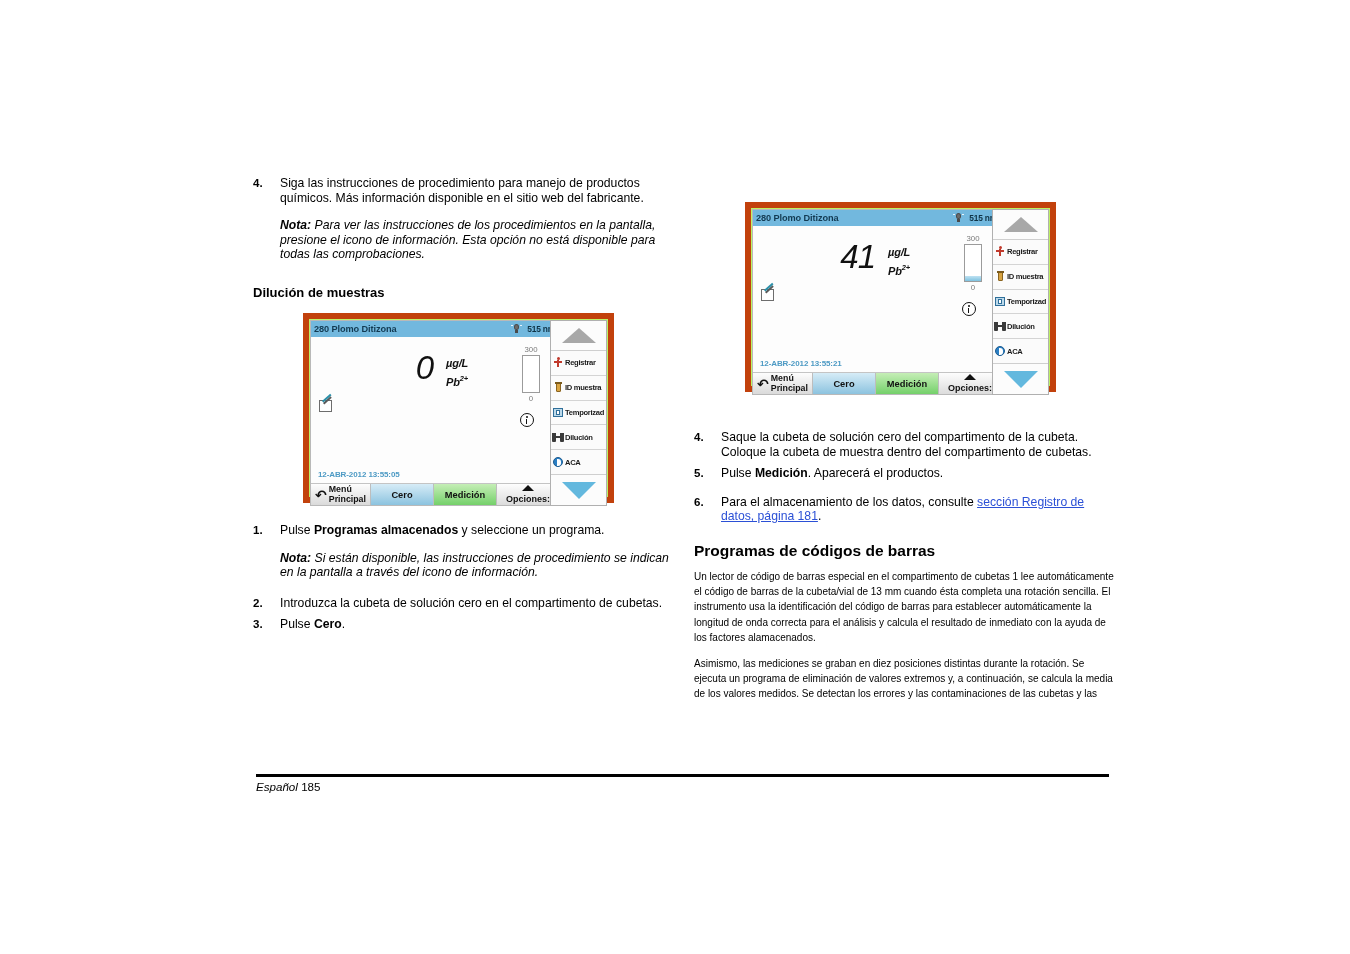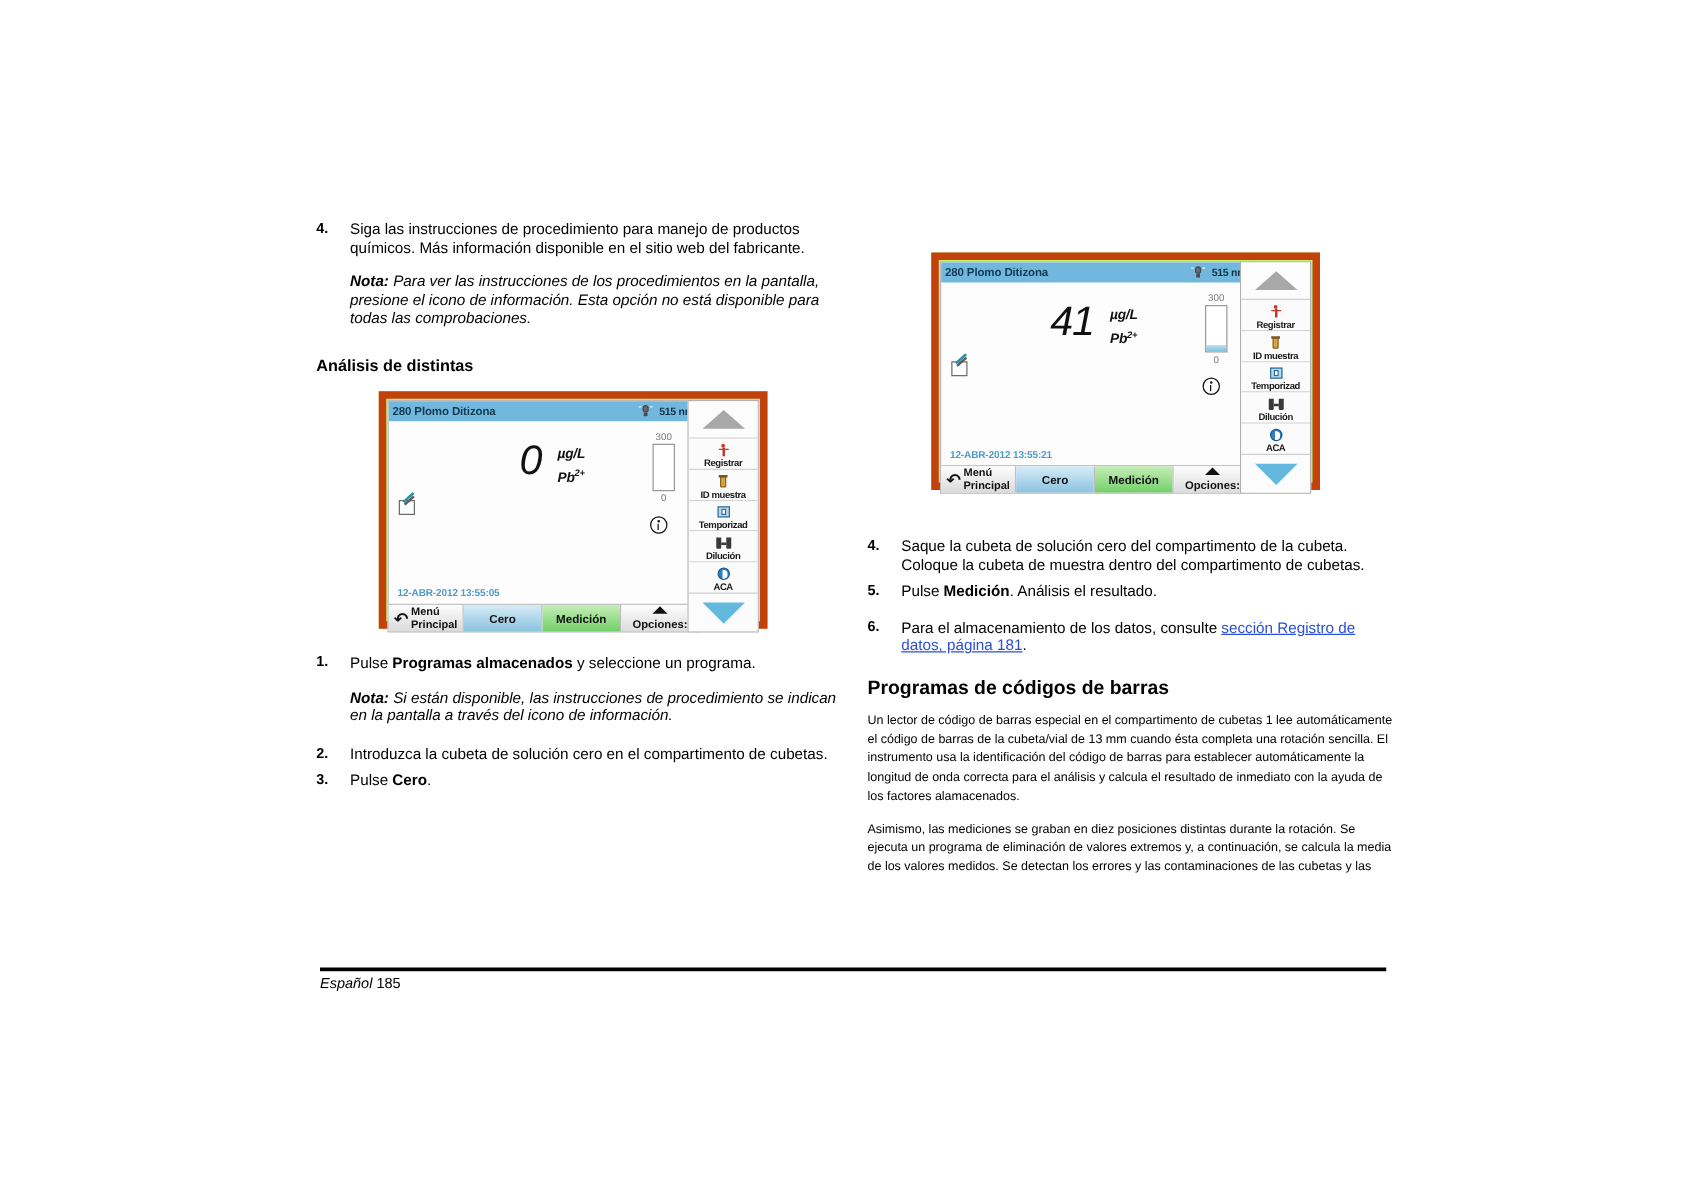--- a/index.html
+++ b/index.html
@@ -101,21 +101,21 @@
            background:#ffffff;border:1px solid #b0b0b0;box-sizing:border-box;
            display:flex;flex-direction:column;}
   .tb-scroll{height:29px;display:flex;align-items:center;justify-content:center;
              border-bottom:1px solid #cfcfcf;background:#fcfcfc;}
   .tri-up{width:0;height:0;border-left:17px solid transparent;border-right:17px solid transparent;
           border-bottom:15px solid #a8a8a8;}
   .tri-down{width:0;height:0;border-left:17px solid transparent;border-right:17px solid transparent;
             border-top:17px solid #63b8de;}
   .tb-scroll.dn{border-bottom:none;border-top:1px solid #cfcfcf;height:30px;}
   .tb-items{flex:1;display:flex;flex-direction:column;}
-  .tbi{flex:1;display:flex;flex-direction:column;align-items:center;justify-content:flex-end;
+  .tbi{flex:1;display:flex;flex-direction:row;align-items:center;justify-content:flex-start;
        border-bottom:1px solid #d4d4d4;background:#fbfbfb;}
   .tbi:last-child{border-bottom:none;}
   .tbi .lab{font-size:7.6px;font-weight:bold;color:#1a1a1a;line-height:8px;letter-spacing:-0.3px;margin-top:1px;}
   .ico{height:11px;width:14px;position:relative;}
 
   
   .ic-reg .h{position:absolute;left:5.5px;top:0;width:3px;height:3px;border-radius:50%;background:#c0392b;}
   .ic-reg .b{position:absolute;left:6px;top:3px;width:2px;height:7px;background:#c0392b;}
   .ic-reg .a{position:absolute;left:3px;top:4px;width:8px;height:1.5px;background:#c0392b;}
 
@@ -143,21 +143,21 @@
     <div class="step">
       <div class="num">4.</div>
       <div class="body">Siga las instrucciones de procedimiento para manejo de productos químicos. Más información disponible en el sitio web del fabricante.</div>
     </div>
 
     <div class="step">
       <div class="num"></div>
       <div class="note"><b>Nota:</b><span> Para ver las instrucciones de los procedimientos en la pantalla, presione el icono de información. Esta opción no está disponible para todas las comprobaciones.</span></div>
     </div>
 
-    <h3 class="sec">Análisis de distintas</h3>
+    <h3 class="sec">Dilución de muestras</h3>
 
     <div style="height:212px;"></div>
 
     <div class="step">
       <div class="num">1.</div>
       <div class="body"><span>Pulse </span><b class="bd">Programas almacenados</b><span> y seleccione un programa.</span></div>
     </div>
 
     <div class="step">
       <div class="num"></div>
@@ -180,21 +180,21 @@
 
     <div style="height:254px;"></div>
 
     <div class="step">
       <div class="num">4.</div>
       <div class="body">Saque la cubeta de solución cero del compartimento de la cubeta. Coloque la cubeta de muestra dentro del compartimento de cubetas.</div>
     </div>
 
     <div class="step">
       <div class="num">5.</div>
-      <div class="body"><span>Pulse </span><b class="bd">Medición</b><span>. Análisis el resultado.</span></div>
+      <div class="body"><span>Pulse </span><b class="bd">Medición</b><span>. Aparecerá el productos.</span></div>
     </div>
 
     <div class="step">
       <div class="num"></div>
     </div>
 
     <div class="step">
       <div class="num">6.</div>
       <div class="body"><span>Para el almacenamiento de los datos, consulte </span><a class="lnk" href="#">sección Registro de datos, página 181</a><span>.</span></div>
     </div>

